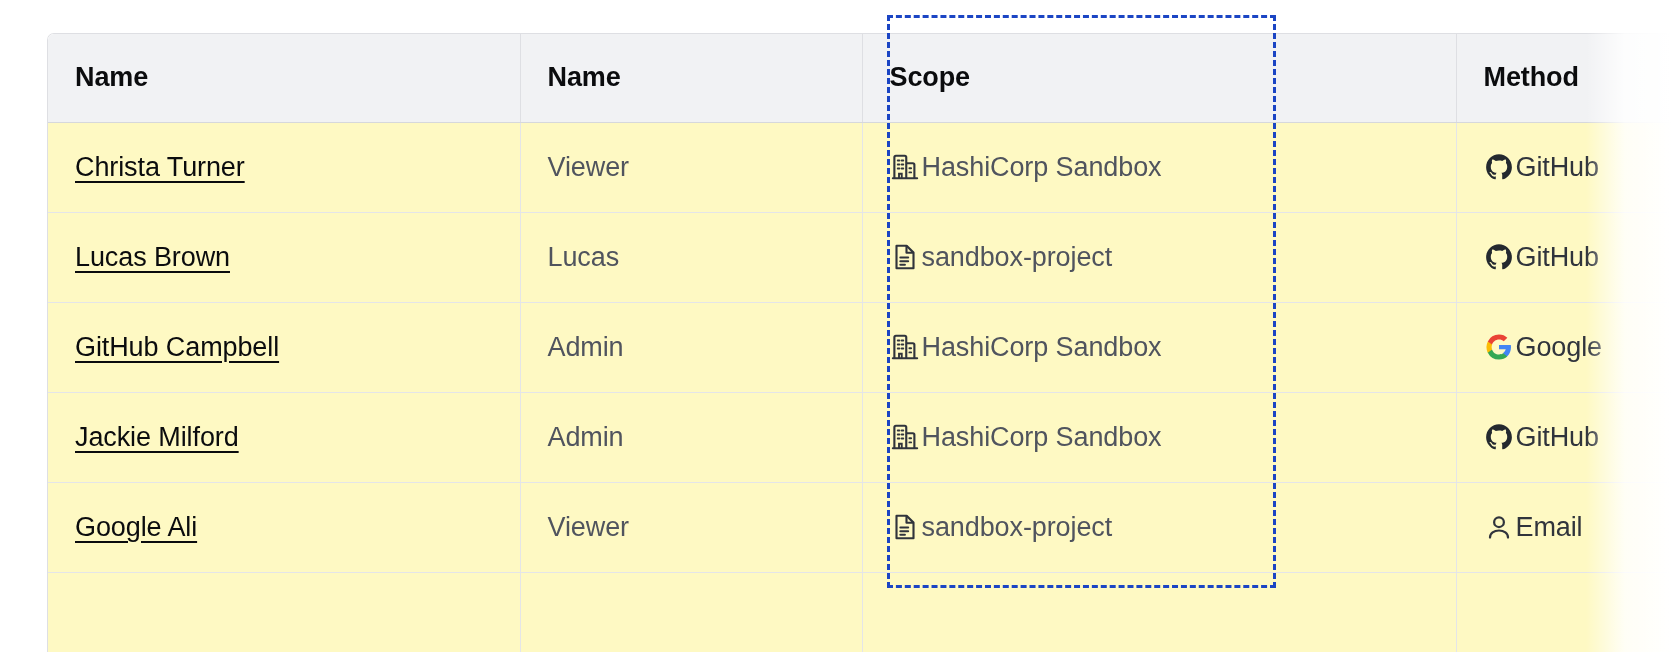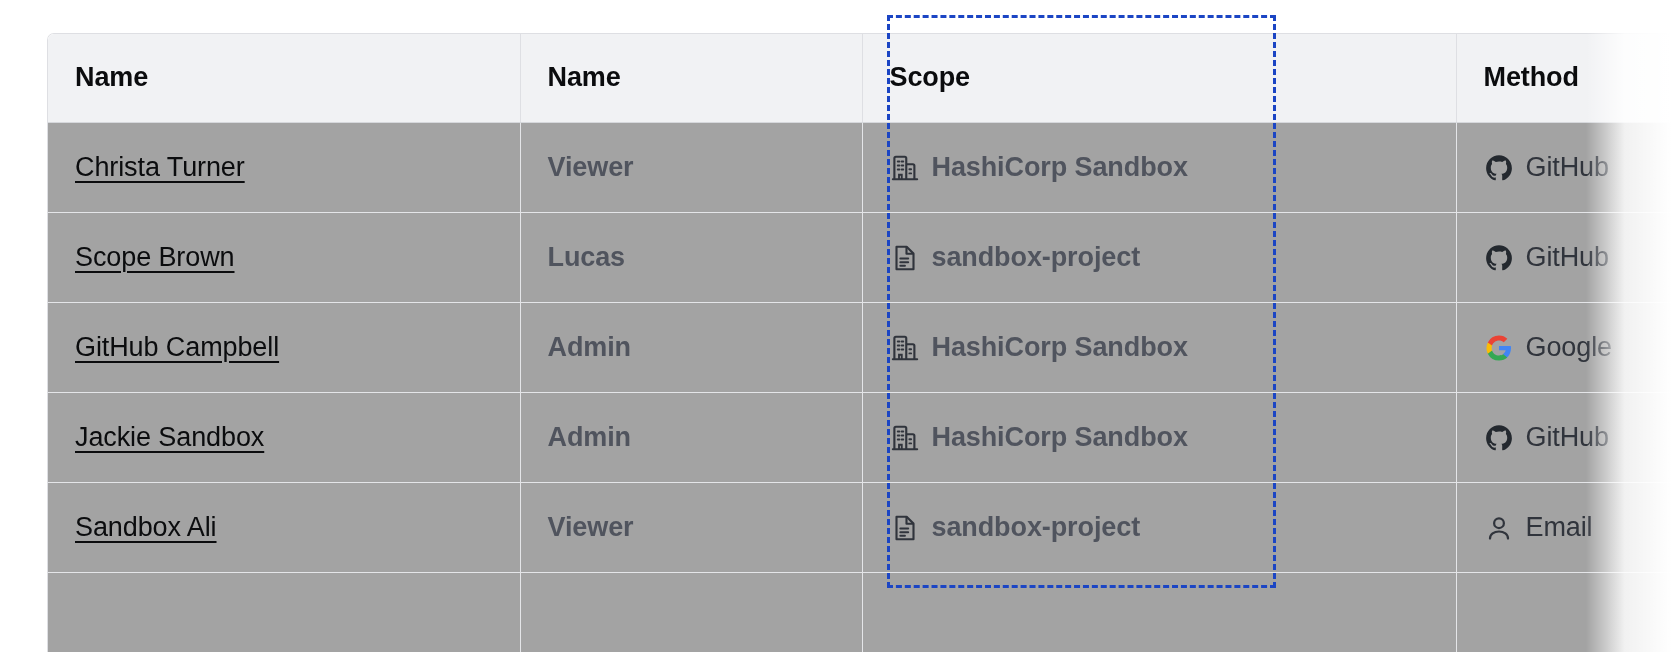--- a/index.html
+++ b/index.html
@@ -53,39 +53,39 @@
   thead th:last-child { border-right: none; }
 
   tbody td {
     height: 90px;
     padding: 0 0 0 27px;
     vertical-align: middle;
     font-size: 27px;
     color: #50545e;
     border-right: 1px solid #e4e5e8;
     border-bottom: 1px solid #e4e5e8;
-    background: #a3a3a3;
+    background: #fef9c3;
     white-space: nowrap;
     letter-spacing: -0.1px;
   }
   tbody td:last-child { border-right: none; }
   tbody tr.spacer td { height: 90px; }
 
   .namelink {
     color: #0b0c0e;
     font-size: 27px;
     text-decoration: underline;
     text-underline-offset: 5px;
     text-decoration-thickness: 2px;
     cursor: pointer;
   }
 
-  .cellflex { display: flex; align-items: flex-end; gap: 12px; }
+  .cellflex { display: flex; align-items: flex-start; gap: 2px; }
   .icn { flex: 0 0 auto; display: block; }
-  .cell-txt { color: #50545e; font-weight: bold; }
+  .cell-txt { color: #50545e; }
   .method-txt { color: #30343c; }
 
   
   .focus-box {
     position: absolute;
     left: 887px; top: 15px;
     width: 389px; height: 573px;
     border: 3px dashed #1b45c4;
     pointer-events: none;
     z-index: 6;
@@ -149,21 +149,21 @@
               <svg class="icn" width="30" height="30" viewBox="0 0 24 24">
                 <path fill="#24292f" d="M12 1.8C6.3 1.8 1.7 6.4 1.7 12.1c0 4.55 2.95 8.4 7.04 9.76.51.1.7-.22.7-.5 0-.24-.01-.9-.01-1.76-2.86.62-3.47-1.38-3.47-1.38-.47-1.2-1.15-1.52-1.15-1.52-.94-.64.07-.63.07-.63 1.04.08 1.58 1.07 1.58 1.07.92 1.58 2.42 1.12 3.01.86.09-.67.36-1.12.65-1.38-2.28-.26-4.68-1.14-4.68-5.08 0-1.12.4-2.04 1.06-2.76-.11-.26-.46-1.3.1-2.72 0 0 .86-.28 2.83 1.05a9.8 9.8 0 0 1 2.58-.35c.87 0 1.75.12 2.58.35 1.96-1.33 2.82-1.05 2.82-1.05.56 1.42.21 2.46.1 2.72.66.72 1.06 1.64 1.06 2.76 0 3.95-2.4 4.82-4.69 5.07.37.32.7.95.7 1.91 0 1.38-.01 2.5-.01 2.84 0 .28.18.6.71.5 4.08-1.37 7.03-5.22 7.03-9.76C22.3 6.4 17.7 1.8 12 1.8Z"></path>
               </svg>
               <span class="method-txt">GitHub</span>
             </span>
           </td>
         </tr>
 
         <tr>
           <td>
-            <span class="namelink">Scope Brown</span>
+            <span class="namelink">Lucas Brown</span>
           </td>
           <td>
             <span class="cell-txt">Lucas</span>
           </td>
           <td>
             <span class="cellflex">
               <svg class="icn" width="30" height="30" viewBox="0 0 24 24" fill="none">
                 <path d="M5.2 3h8.1l5.5 5.5V21H5.2V3Z" stroke="#30343c" stroke-width="1.7" stroke-linejoin="round"></path>
                 <path d="M13.2 3v5.6h5.6" stroke="#30343c" stroke-width="1.7" stroke-linejoin="round"></path>
                 <path d="M8.3 12.4h6.2M8.3 15.4h6.2M8.3 18.2h3.6" stroke="#30343c" stroke-width="1.7" stroke-linecap="round"></path>
@@ -209,21 +209,21 @@
                 <path fill="#fbbc05" d="M6.41 13.92a6 6 0 0 1 0-3.84V7.5H3.07a10 10 0 0 0 0 9l3.34-2.58Z"></path>
                 <path fill="#ea4335" d="M12 5.95c1.47 0 2.78.5 3.82 1.5l2.86-2.86C16.95 2.99 14.7 2 12 2a10 10 0 0 0-8.93 5.5l3.34 2.58C7.2 7.71 9.4 5.95 12 5.95Z"></path>
               </svg>
               <span class="method-txt">Google</span>
             </span>
           </td>
         </tr>
 
         <tr>
           <td>
-            <span class="namelink">Jackie Sandbox</span>
+            <span class="namelink">Jackie Milford</span>
           </td>
           <td>
             <span class="cell-txt">Admin</span>
           </td>
           <td>
             <span class="cellflex">
               <svg class="icn" width="30" height="30" viewBox="0 0 24 24" fill="none">
                 <path d="M3.5 21V4.2c0-.66.54-1.2 1.2-1.2h7.1c.66 0 1.2.54 1.2 1.2V21" stroke="#30343c" stroke-width="1.7" stroke-linejoin="round"></path>
                 <path d="M13 9h5.3c.66 0 1.2.54 1.2 1.2V21" stroke="#30343c" stroke-width="1.7" stroke-linejoin="round"></path>
                 <path d="M2.3 21h19.4" stroke="#30343c" stroke-width="1.7" stroke-linecap="round"></path>
@@ -239,21 +239,21 @@
               <svg class="icn" width="30" height="30" viewBox="0 0 24 24">
                 <path fill="#24292f" d="M12 1.8C6.3 1.8 1.7 6.4 1.7 12.1c0 4.55 2.95 8.4 7.04 9.76.51.1.7-.22.7-.5 0-.24-.01-.9-.01-1.76-2.86.62-3.47-1.38-3.47-1.38-.47-1.2-1.15-1.52-1.15-1.52-.94-.64.07-.63.07-.63 1.04.08 1.58 1.07 1.58 1.07.92 1.58 2.42 1.12 3.01.86.09-.67.36-1.12.65-1.38-2.28-.26-4.68-1.14-4.68-5.08 0-1.12.4-2.04 1.06-2.76-.11-.26-.46-1.3.1-2.72 0 0 .86-.28 2.83 1.05a9.8 9.8 0 0 1 2.58-.35c.87 0 1.75.12 2.58.35 1.96-1.33 2.82-1.05 2.82-1.05.56 1.42.21 2.46.1 2.72.66.72 1.06 1.64 1.06 2.76 0 3.95-2.4 4.82-4.69 5.07.37.32.7.95.7 1.91 0 1.38-.01 2.5-.01 2.84 0 .28.18.6.71.5 4.08-1.37 7.03-5.22 7.03-9.76C22.3 6.4 17.7 1.8 12 1.8Z"></path>
               </svg>
               <span class="method-txt">GitHub</span>
             </span>
           </td>
         </tr>
 
         <tr>
           <td>
-            <span class="namelink">Sandbox Ali</span>
+            <span class="namelink">Google Ali</span>
           </td>
           <td>
             <span class="cell-txt">Viewer</span>
           </td>
           <td>
             <span class="cellflex">
               <svg class="icn" width="30" height="30" viewBox="0 0 24 24" fill="none">
                 <path d="M5.2 3h8.1l5.5 5.5V21H5.2V3Z" stroke="#30343c" stroke-width="1.7" stroke-linejoin="round"></path>
                 <path d="M13.2 3v5.6h5.6" stroke="#30343c" stroke-width="1.7" stroke-linejoin="round"></path>
                 <path d="M8.3 12.4h6.2M8.3 15.4h6.2M8.3 18.2h3.6" stroke="#30343c" stroke-width="1.7" stroke-linecap="round"></path>

